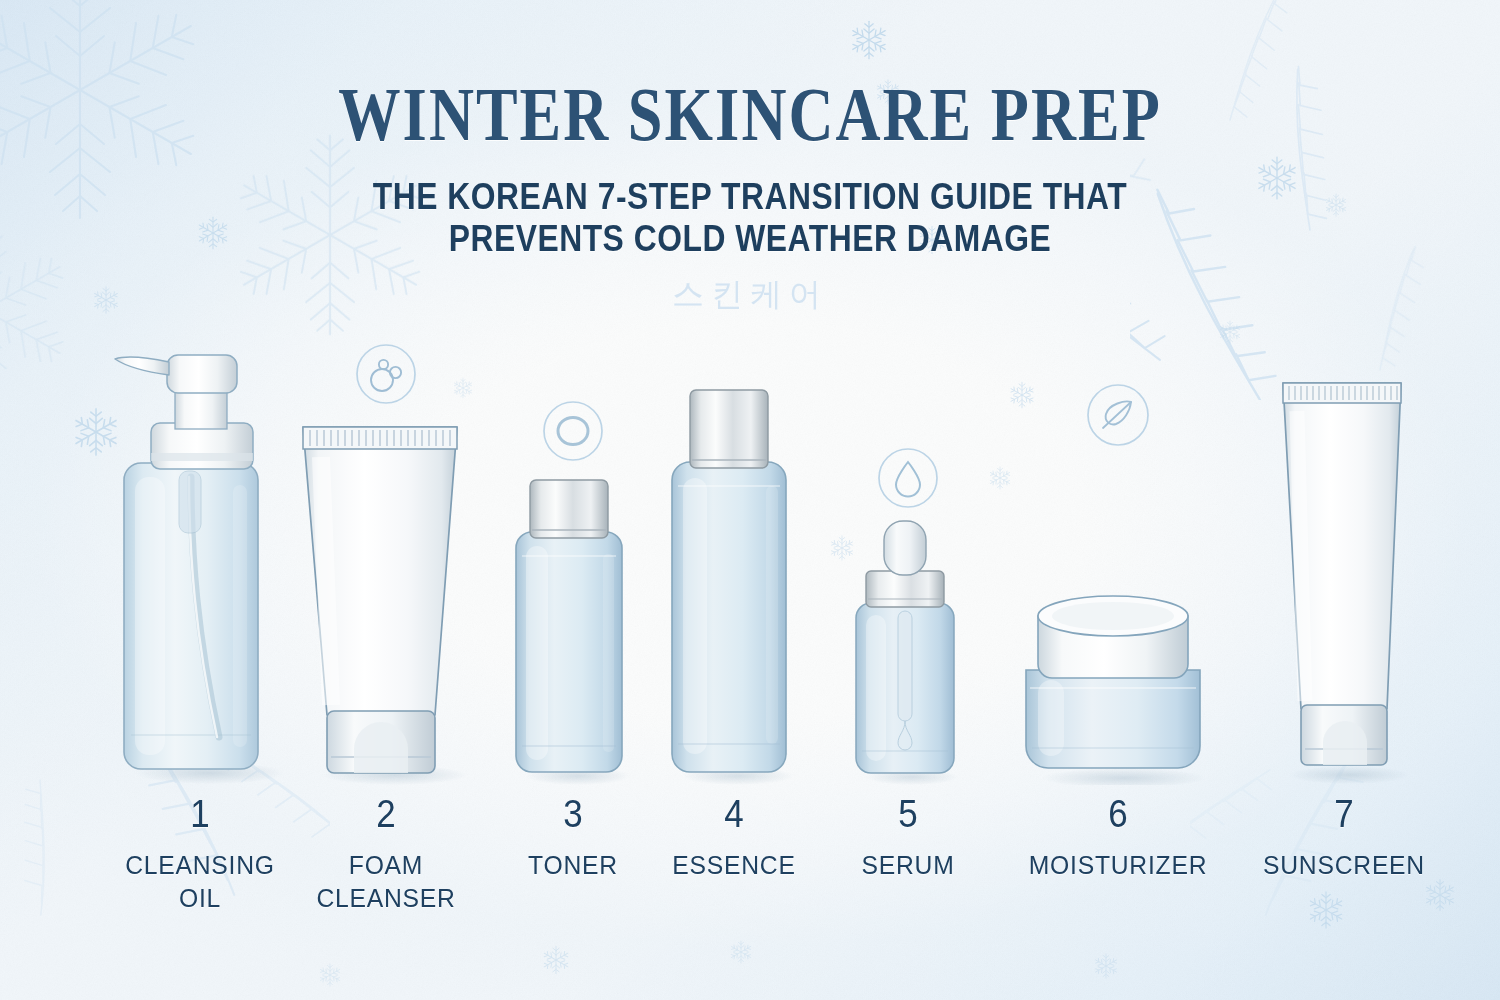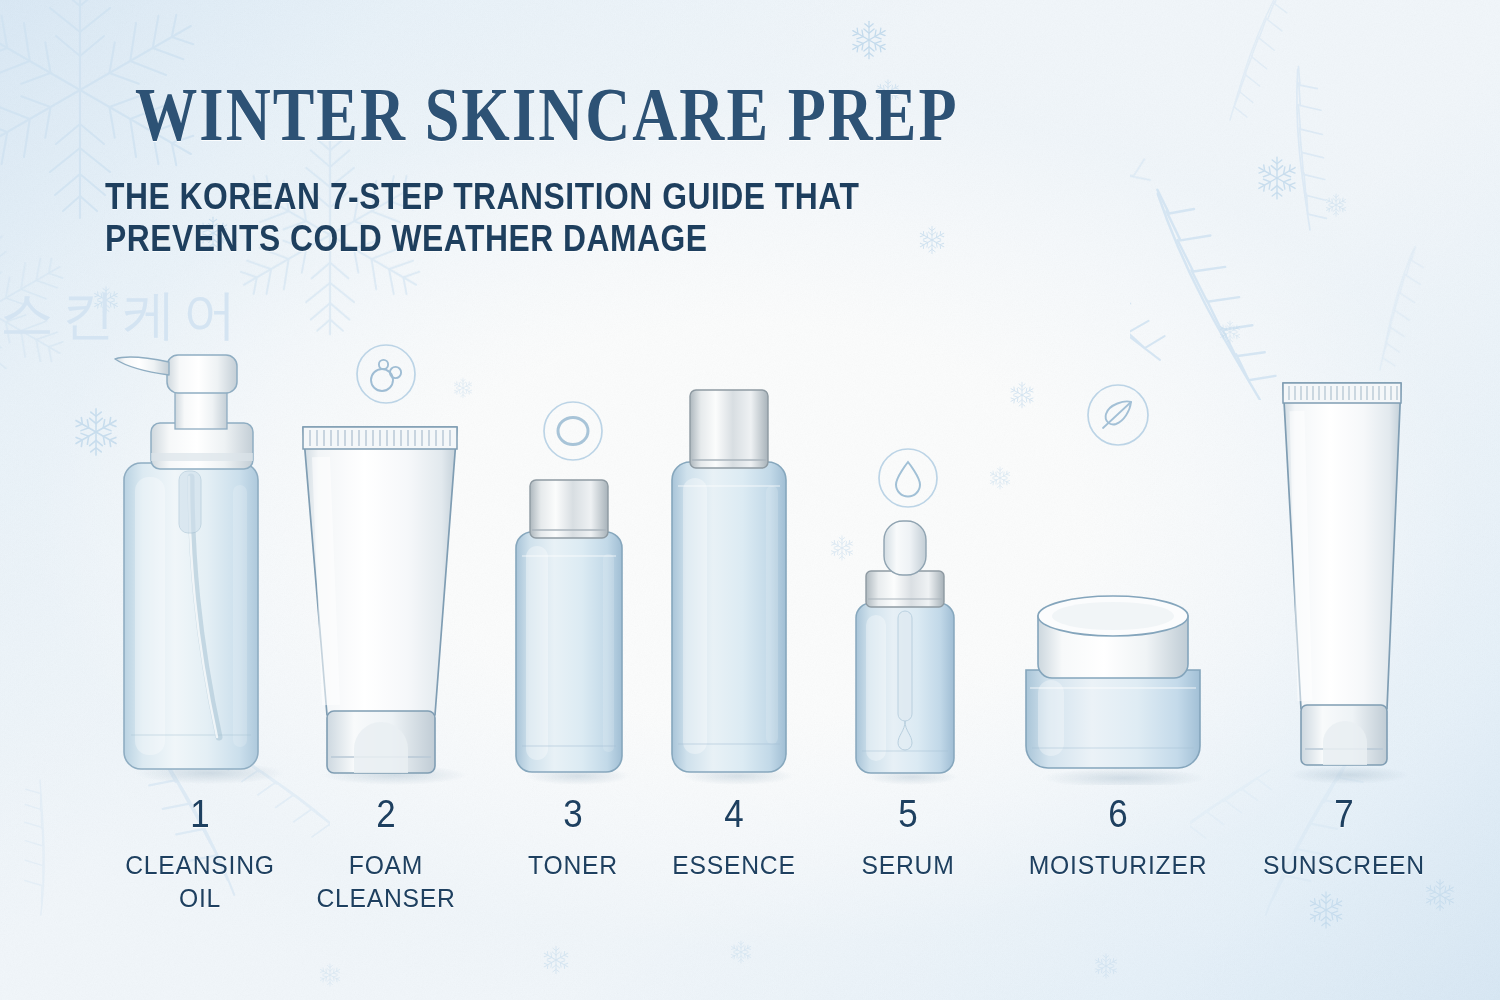--- a/index.html
+++ b/index.html
@@ -29,21 +29,21 @@
   
   .frost { position:absolute; pointer-events:none; }
   .frost-tl { top:-60px; left:-70px; width:560px; height:430px; opacity:.95; }
   .frost-tr { top:-70px; right:-60px; width:430px; height:470px; opacity:1; transform:scaleX(-1); }
   .frost-bl { bottom:-80px; left:-90px; width:420px; height:360px; opacity:.7; transform:scaleY(-1); }
   .frost-br { bottom:-70px; right:-70px; width:380px; height:330px; opacity:.55; transform:scale(-1,-1); }
 
   .snowlayer { position:absolute; inset:0; pointer-events:none; }
 
   
-  #header { position:absolute; top:0; left:0; width:1500px; text-align:left; }
+  #header { position:absolute; top:0; left:0; width:1500px; text-align:center; }
   #title {
     font-family:"Liberation Serif", serif;
     font-weight:700;
     font-size:76px;
     letter-spacing:2.5px;
     color:#2d5275;
     margin-top:76px;
     line-height:1;
     transform:scaleX(0.82);
     text-shadow:0 1px 0 rgba(255,255,255,.85);
@@ -56,24 +56,24 @@
     letter-spacing:0.6px;
     color:#1e3f5e;
     line-height:1.14;
     margin-top:24px;
     transform:scaleX(0.86);
     text-shadow:0 1px 0 rgba(255,255,255,.7);
   }
   #subtitle span { display:block; white-space:nowrap; }
   #watermark {
     font-family:"DejaVu Sans", sans-serif;
-    font-size:54px;
+    font-size:32px;
     letter-spacing:7px;
     color:#d4e4f2;
-    margin-top:28px;
+    margin-top:18px;
     line-height:1;
   }
 
   
   #row {
     position:absolute;
     left:0; top:345px;
     width:1500px; height:440px;
   }
   .slot {

